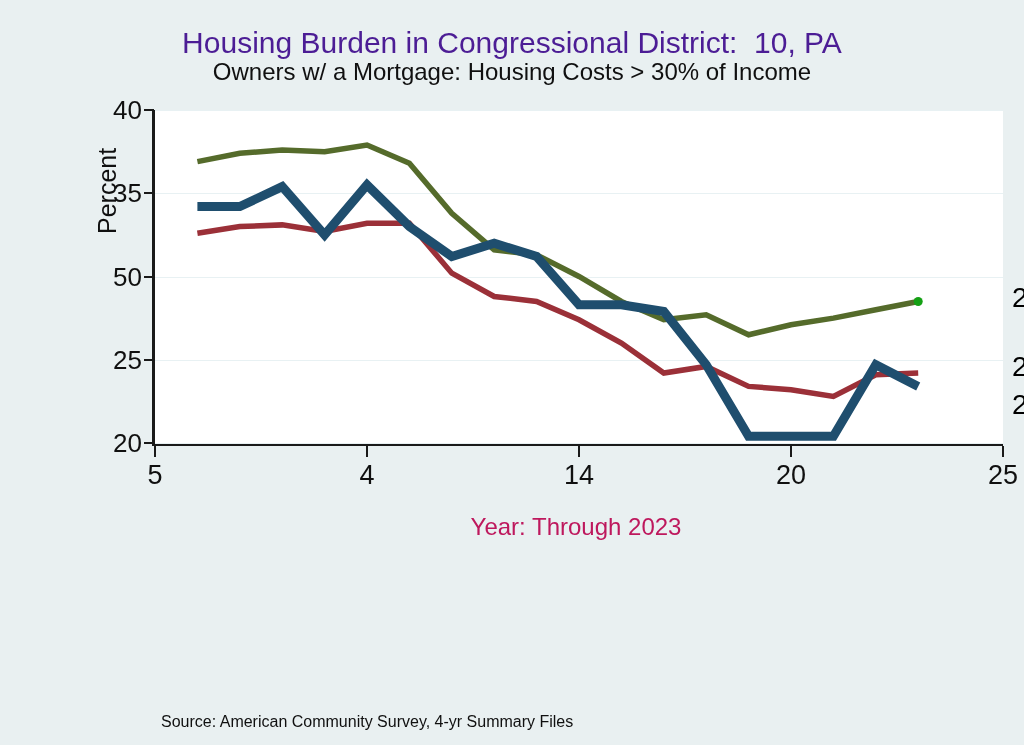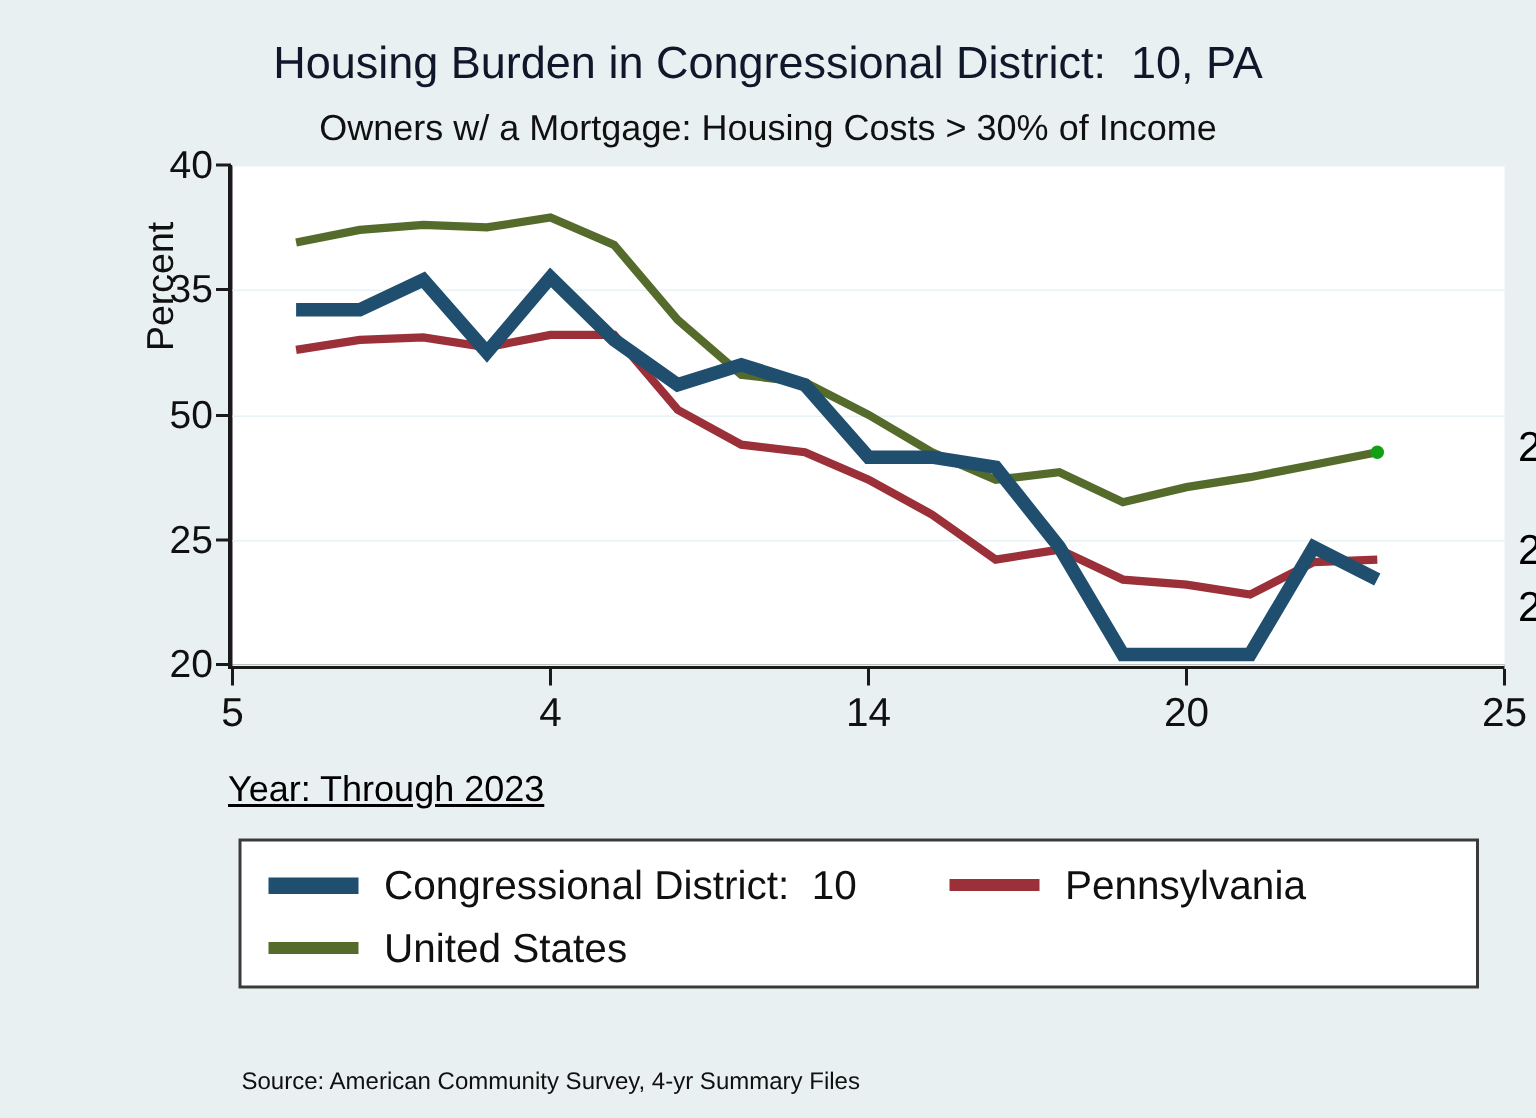--- a/index.html
+++ b/index.html
@@ -18,28 +18,28 @@
     width: 1024px;
     height: 745px;
   }
   .title-main {
     position: absolute;
     left: 0;
     top: 26px;
     width: 1024px;
     text-align: center;
     font-size: 30px;
-    color: #0f172a;
+    color: #4c1d95;
     letter-spacing: 0px;
     white-space: pre;
   }
   .title-sub {
     position: absolute;
     left: 0;
-    top: 72px;
+    top: 58px;
     width: 1024px;
     text-align: center;
     font-size: 24px;
     color: #101010;
     white-space: pre;
   }
   .plot-frame {
     position: absolute;
     left: 152px;
     top: 110px;
@@ -100,25 +100,24 @@
     font-size: 27px;
     color: #101010;
     transform: translateX(-50%);
     white-space: nowrap;
   }
   .xaxis-title {
     position: absolute;
     left: 152px;
     top: 513px;
     width: 848px;
-    text-align: left;
+    text-align: center;
     font-size: 24px;
-    color: #000000;
-    white-space: pre;
-    text-decoration: underline;
+    color: #be185d;
+    white-space: pre;
   }
   .end-label {
     position: absolute;
     font-size: 28px;
     color: #000000;
     white-space: nowrap;
   }
   .legend-box {
     position: absolute;
     left: 159px;
@@ -213,33 +212,19 @@
         <circle cx="763.2" cy="191.475" r="4.5" fill="#14a014"></circle>
       </svg>
   </div>
 
   <div class="xaxis-title">Year: Through 2023</div>
 
   <div class="end-label" id="end-label-0" style="left: 1012px; top: 282.475px;">28.5</div>
   <div class="end-label" id="end-label-1" style="left: 1012px; top: 351.07px;">24.2</div>
   <div class="end-label" id="end-label-2" style="left: 1012px; top: 389.39px;">23.4</div>
 
-  <div class="legend-box">
-    <div class="legend-row" style="left:18px; top:12px;">
-      <span class="legend-swatch thick" style="background:#1f4e6e"></span>
-      <span class="legend-text">Congressional District:  10</span>
-    </div>
-    <div class="legend-row" style="left:472px; top:12px;">
-      <span class="legend-swatch" style="background:#9b3038"></span>
-      <span class="legend-text">Pennsylvania</span>
-    </div>
-    <div class="legend-row" style="left:18px; top:54px;">
-      <span class="legend-swatch" style="background:#556b2b"></span>
-      <span class="legend-text">United States</span>
-    </div>
-  </div>
 
   <div class="footer">
     <div>Source: American Community Survey, 4-yr Summary Files</div>
     
   </div>
 
 </div>
 
 </body></html>

